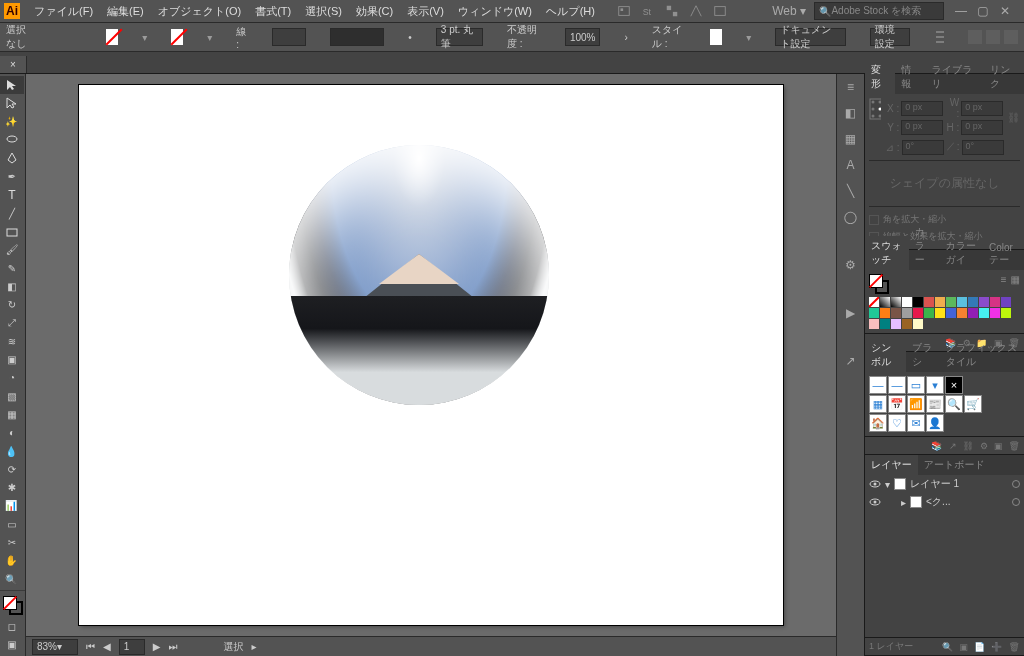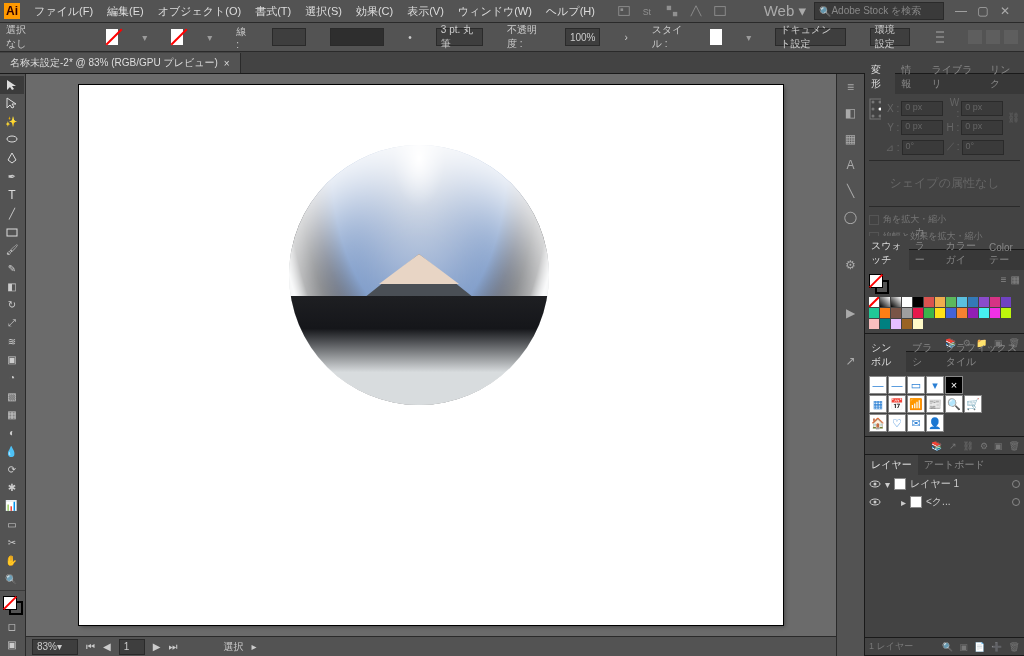--- a/index.html
+++ b/index.html
@@ -3,21 +3,21 @@
 <meta charset="utf-8">
 <style>
 * { margin: 0; padding: 0; box-sizing: border-box; font-family: "Meiryo UI", sans-serif; }
 body { background: #323232; width: 1024px; height: 656px; overflow: hidden; color: #ccc; font-size: 10px; user-select: none; }
 .menubar { height: 22px; background: #535353; display: flex; align-items: center; padding: 0 4px; gap: 2px; }
 .app-icon { width: 16px; height: 16px; background: #ff9a00; color: #330000; font-weight: bold; font-size: 12px; display: flex; align-items: center; justify-content: center; margin-right: 6px; }
 .menu-item { padding: 2px 6px; font-size: 11px; color: #ddd; }
 .menubar-icons { display: flex; gap: 10px; padding: 0 8px; align-items: center; margin-left: 6px; }
 .mb-icon { width: 14px; height: 14px; opacity: 0.7; }
 .sp { flex: 1; }
-.ws-label { color: #aaa; font-size: 15px; padding: 0 6px; }
+.ws-label { color: #aaa; font-size: 12px; padding: 0 6px; }
 .search-box { background: #3a3a3a; border: 1px solid #2a2a2a; height: 18px; width: 130px; display: flex; align-items: center; padding: 0 4px; color: #888; font-size: 10px; }
 .win-ctrl { display: flex; gap: 8px; padding: 0 8px; }
 .win-btn { width: 14px; height: 14px; color: #aaa; font-size: 12px; display: flex; align-items: center; justify-content: center; }
 
 .control-bar { height: 30px; background: #535353; border-top: 1px solid #2a2a2a; border-bottom: 1px solid #2a2a2a; display: flex; align-items: center; padding: 0 6px; gap: 24px; font-size: 10px; }
 .ctrl-swatch { width: 16px; height: 16px; background: #fff; position: relative; }
 .ctrl-swatch.red-slash::after { content: ""; position: absolute; width: 22px; height: 2px; background: red; top: 7px; left: -3px; transform: rotate(-45deg); }
 .ctrl-sel { background: #3e3e3e; border: 1px solid #2a2a2a; height: 18px; padding: 0 4px; display: flex; align-items: center; }
 .ctrl-small-ic { display: flex; gap: 4px; margin-left: auto; }
 .ic14 { width: 14px; height: 14px; background: #666; opacity: 0.6; }
@@ -149,21 +149,20 @@
     </svg>
   <div class="ctrl-small-ic">
     <div class="ic14"></div>
     <div class="ic14"></div>
     <div class="ic14"></div>
   </div>
 </div>
 
 <div class="tab-bar">
   <div class="tab">
-    <span>名称未設定-2* @ 83% (RGB/GPU プレビュー)</span>
     <span>×</span>
   </div>
 </div>
 
 <div class="workspace">
 
   <div class="toolbox">
     <div class="tool sel">
         <svg width="12" height="12">
           <path d="M1 1 L1 11 L4 8 L6 11 L8 10 L6 7 L10 7 Z" fill="#ddd"></path>

